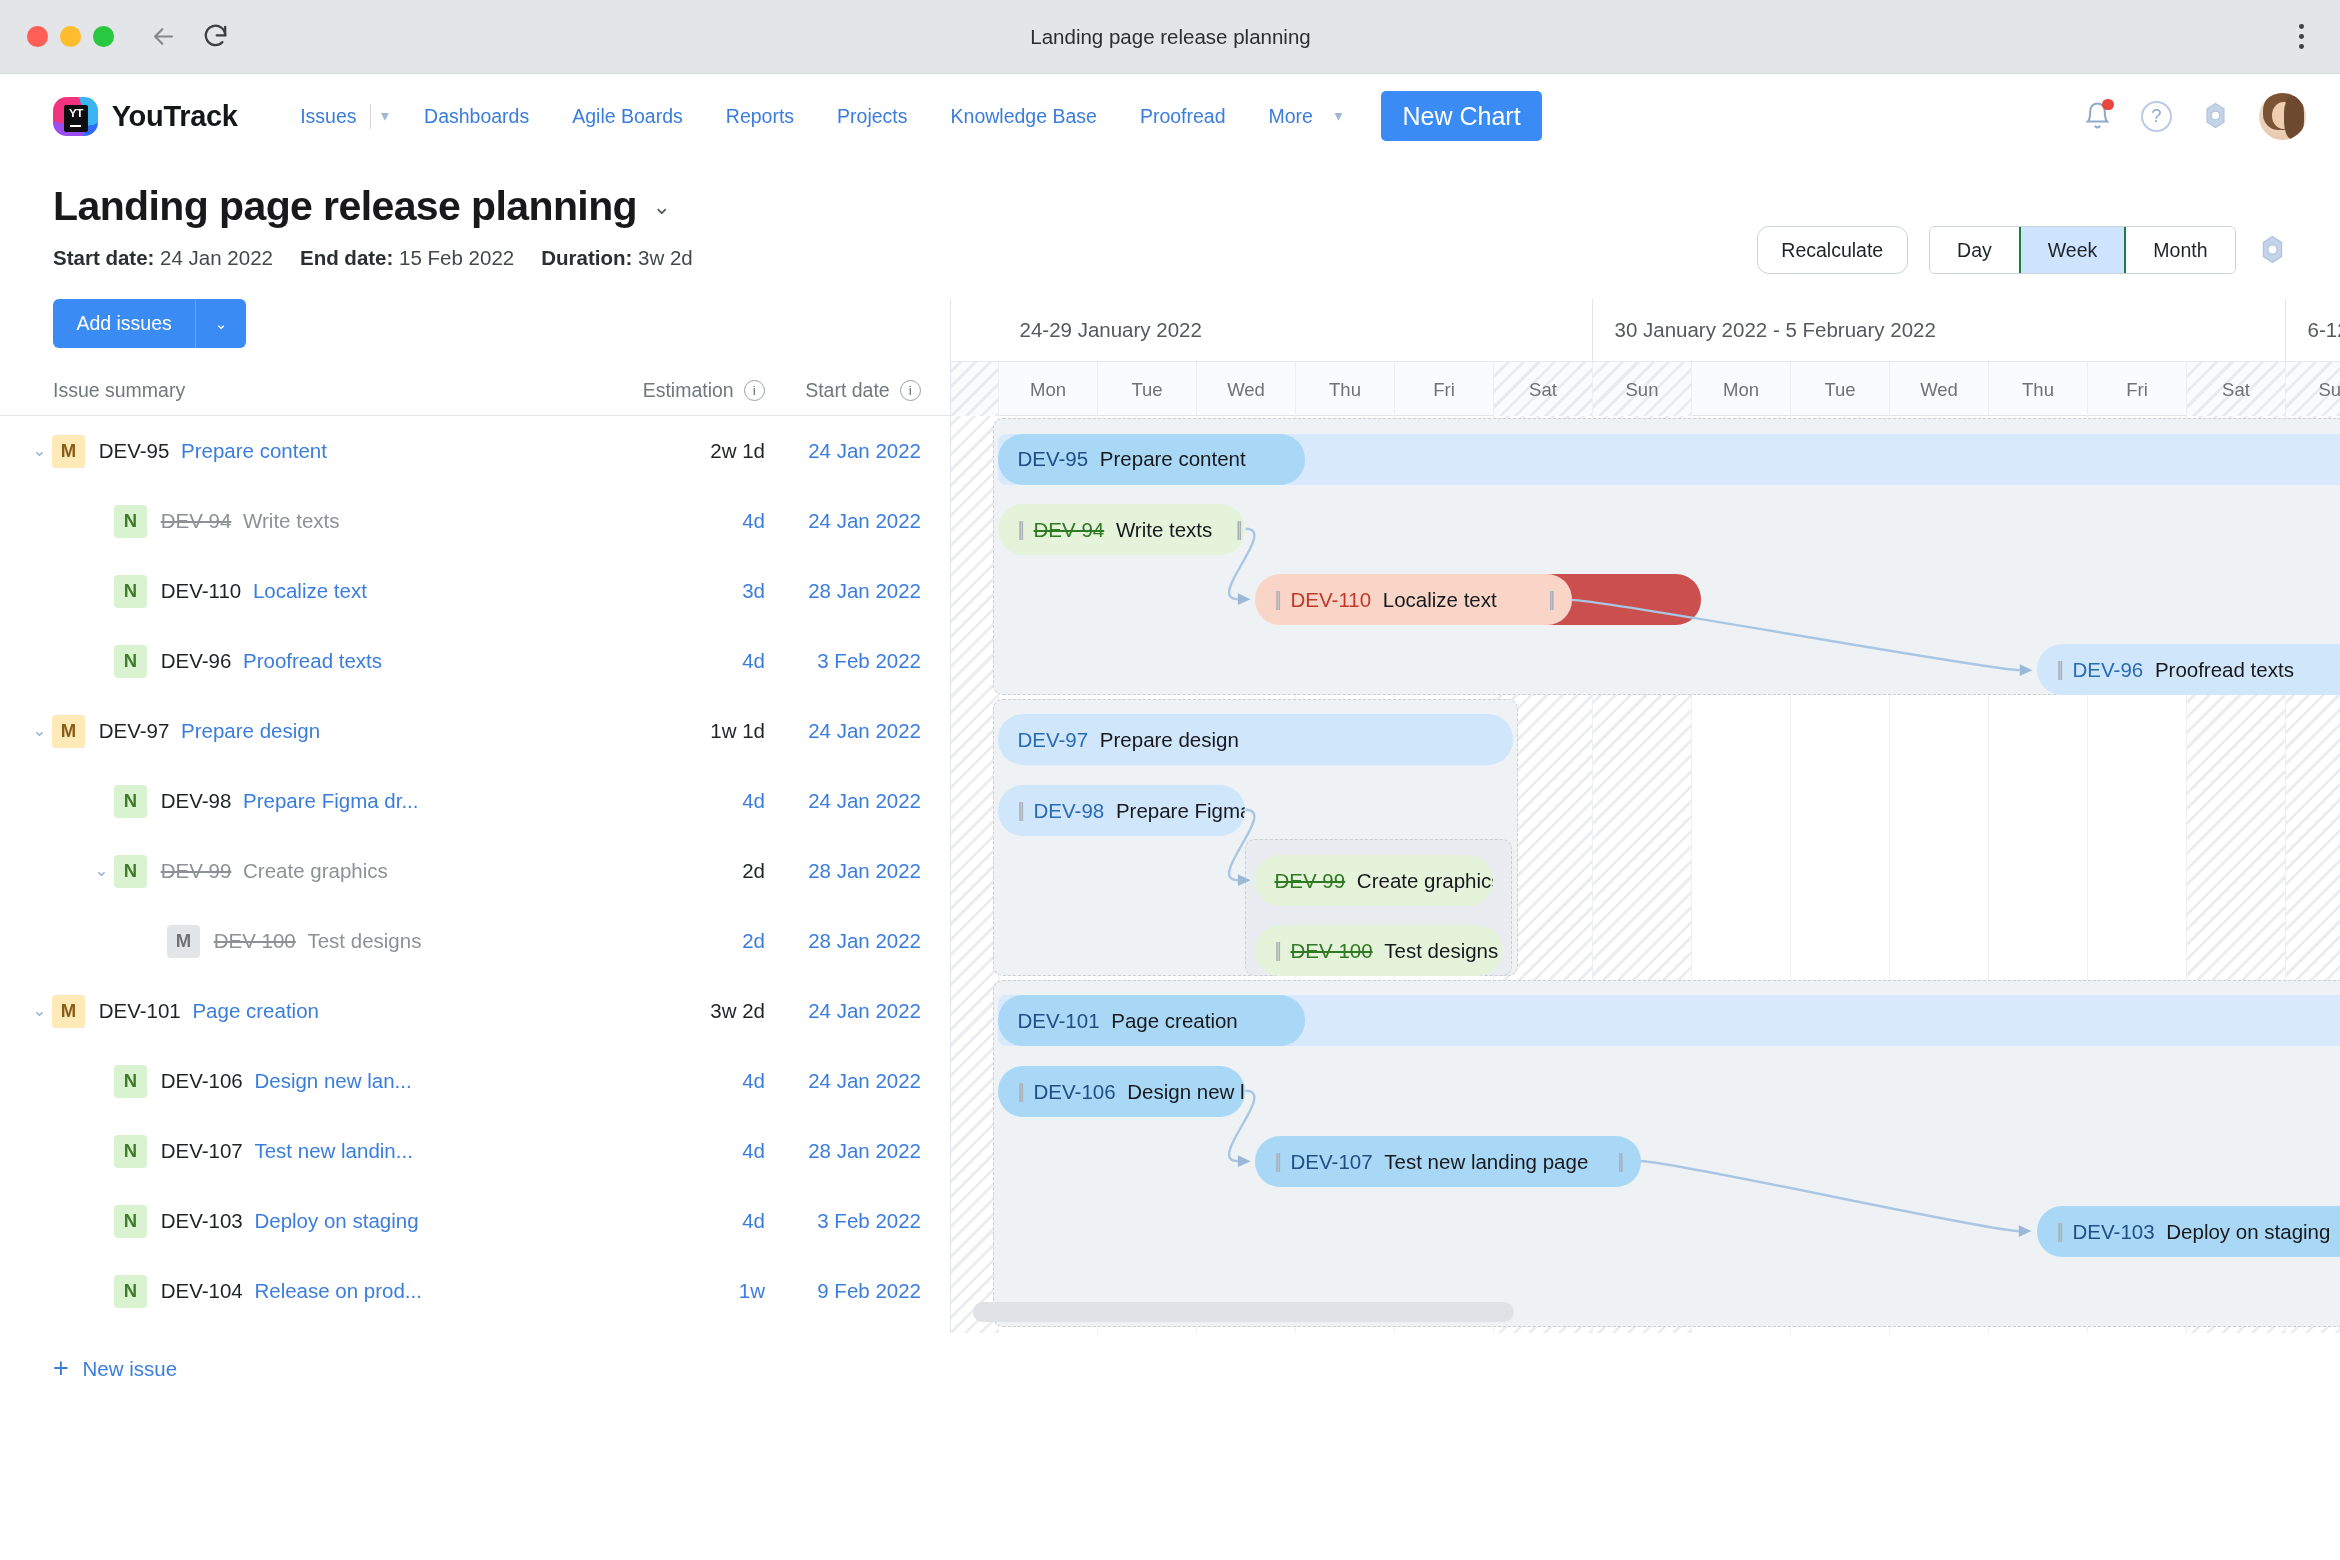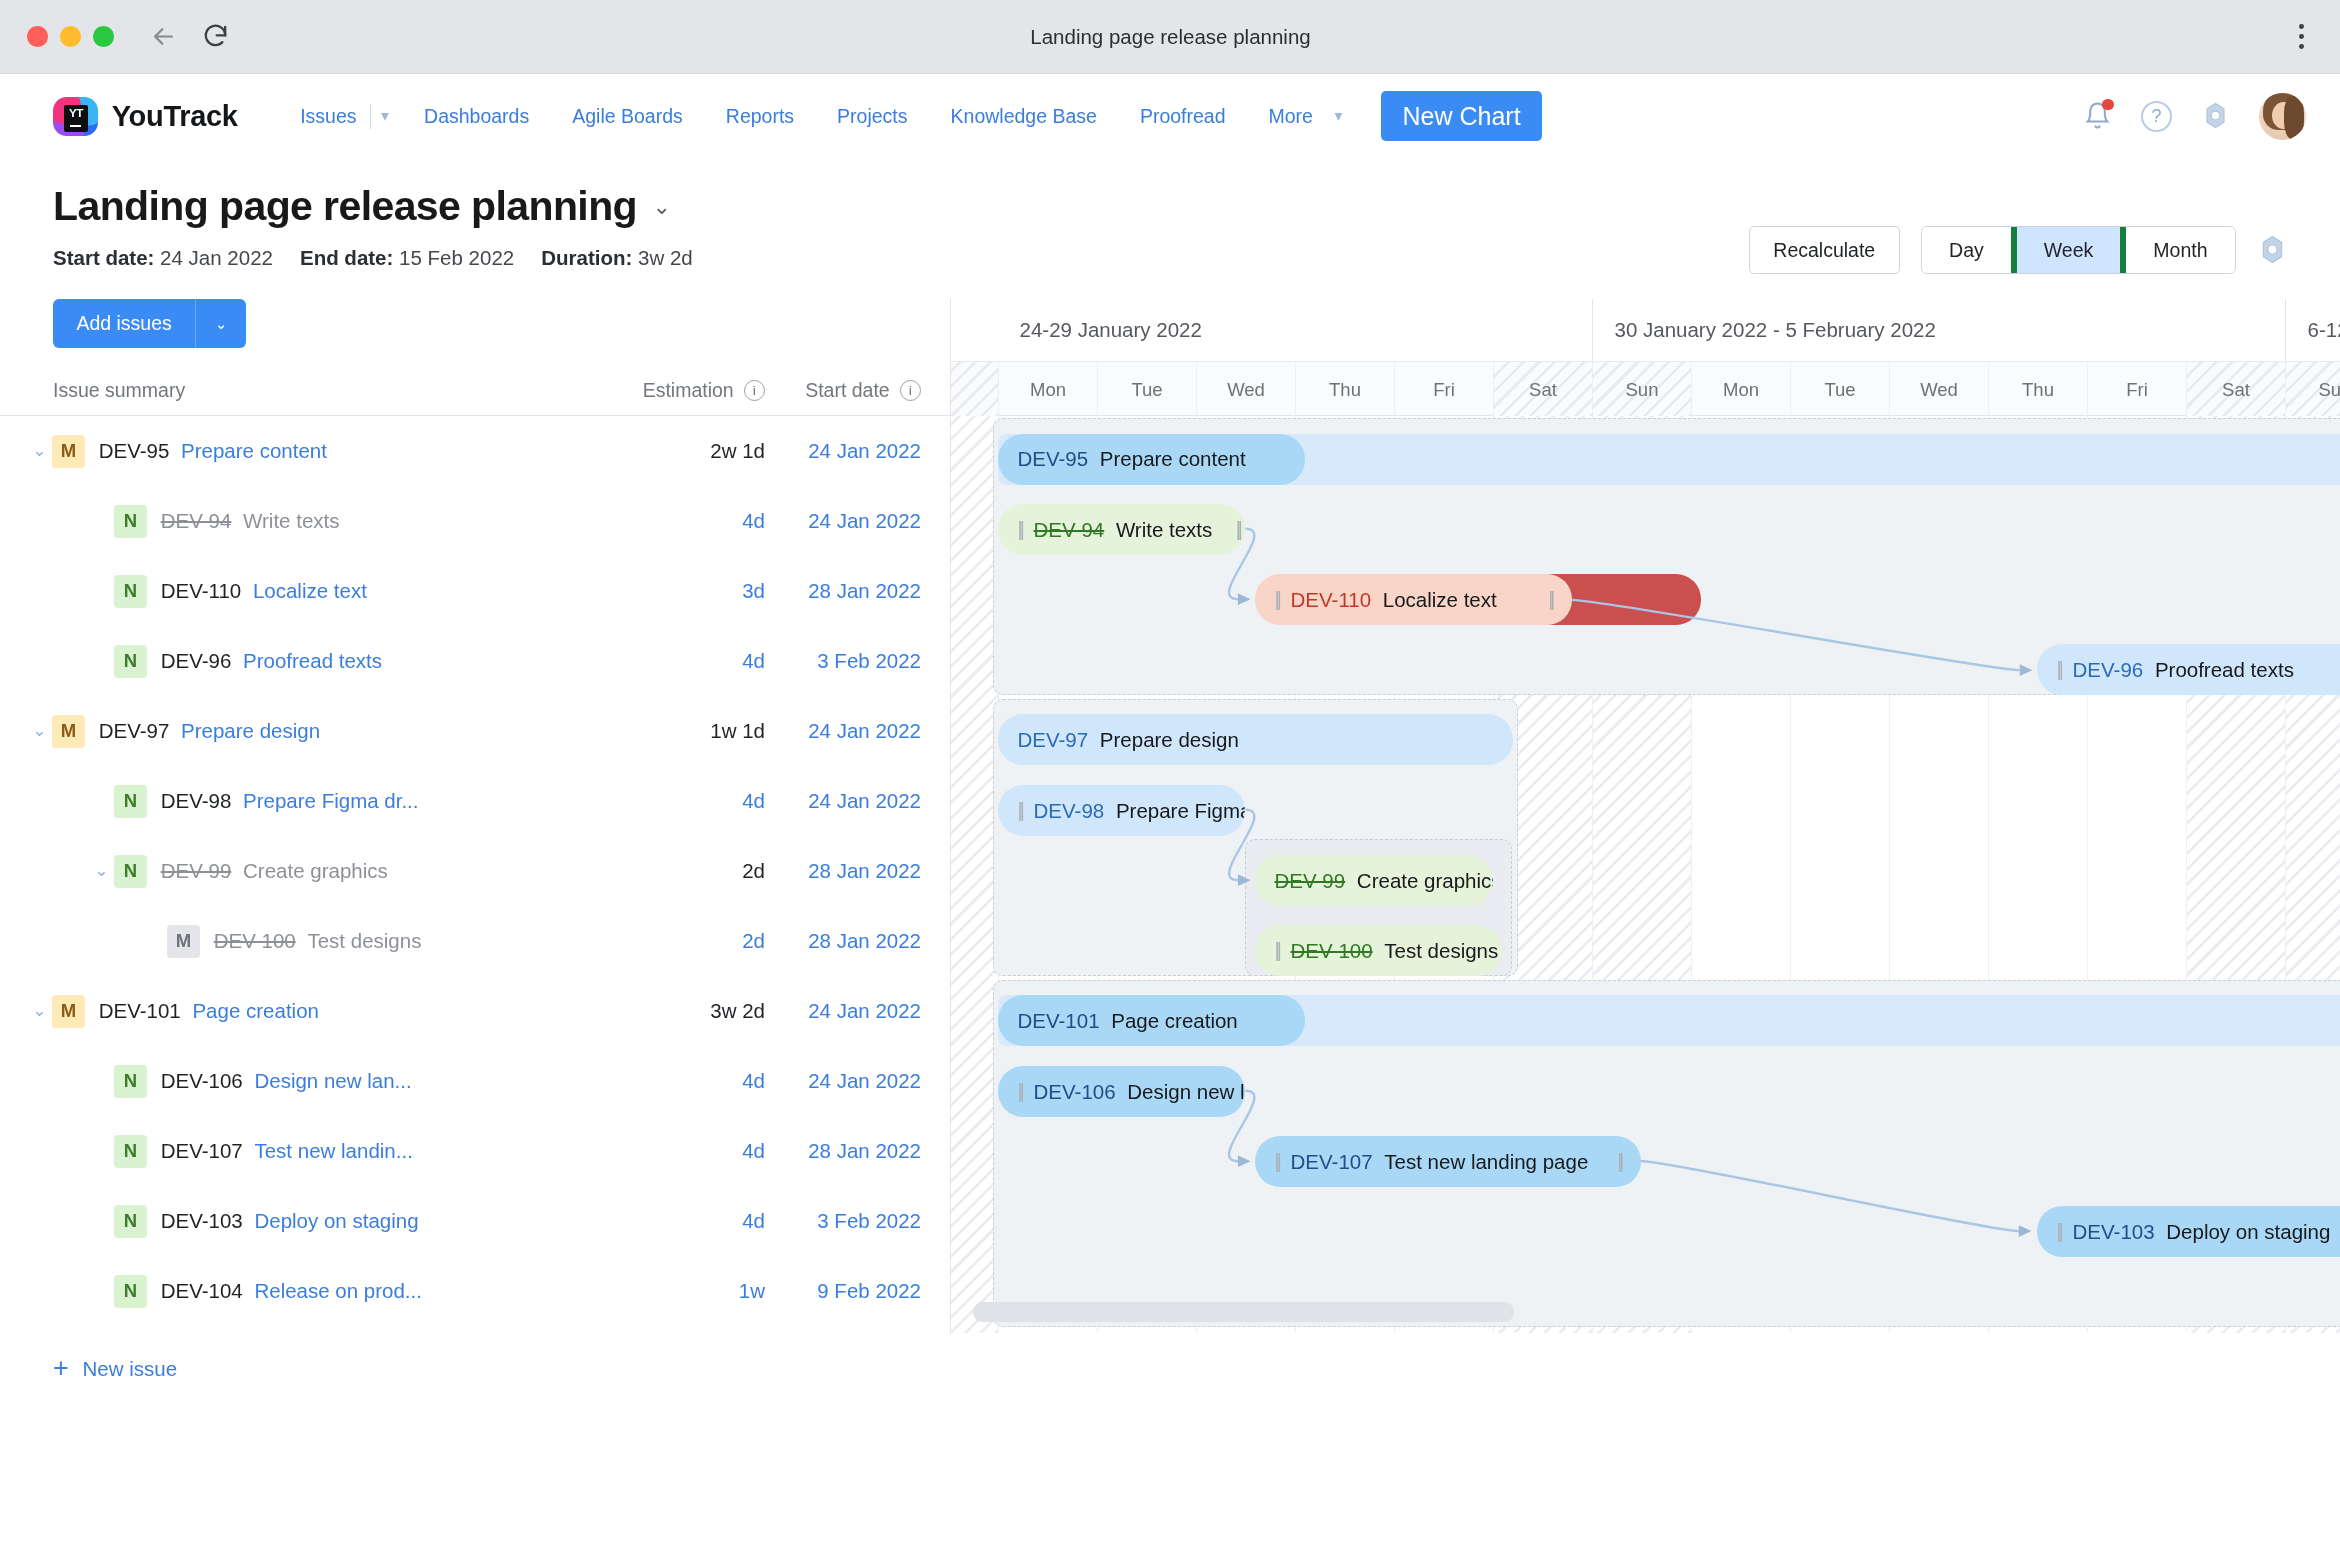--- a/index.html
+++ b/index.html
@@ -81,26 +81,26 @@
   
   .titlerow{ padding:25px 53px 0 53px; display:flex; align-items:flex-start; }
   .ptitle{ font-size:41px; font-weight:bold; letter-spacing:-0.6px; color:#19191c; display:flex; align-items:center; gap:15.6px;}
   .ptitle .chev{ font-size:21.5px; color:#55595e; font-weight:normal; }
   .meta{ margin-top:15.6px; font-size:20.5px; color:#2b2f33; display:flex; gap:27px; }
   .meta b{ font-weight:bold; }
   .meta span{ color:#44484c; }
 
   .toolsright{ margin-left:auto; display:flex; align-items:center; gap:21.5px; padding-top:43px;}
   .btn-recalc{
-    border:1px solid #ccd2da; background:#fff; border-radius:5px;
+    border:1px solid #ccd2da; background:#fff; border-radius:12px;
     font-size:19.5px; padding:11.7px 23.4px; color:#1f2326; cursor:pointer;
   }
   .seg{ display:flex; border:1px solid #ccd2da; border-radius:5.9px; overflow:hidden; }
   .seg div{ font-size:19.5px; padding:11.7px 27px; cursor:pointer; background:#fff; color:#1f2326; }
-  .seg div + div{ border-left:6px solid #15803d; }
+  .seg div + div{ border-left:2px solid #15803d; }
   .seg div.on{ background:#cfe4ff; }
   .gear2{ width:31px; height:33px; }
 
   
   .split{ display:flex; margin-top:25px; height:1034px; }
 
   
   .left{ width:951px; flex:none; border-right:1px solid #e2e5e9; position:relative; }
   .addrow{ padding:0 0 0 53px; }
   .addbtn{ display:inline-flex; border-radius:5.9px; overflow:hidden; }

